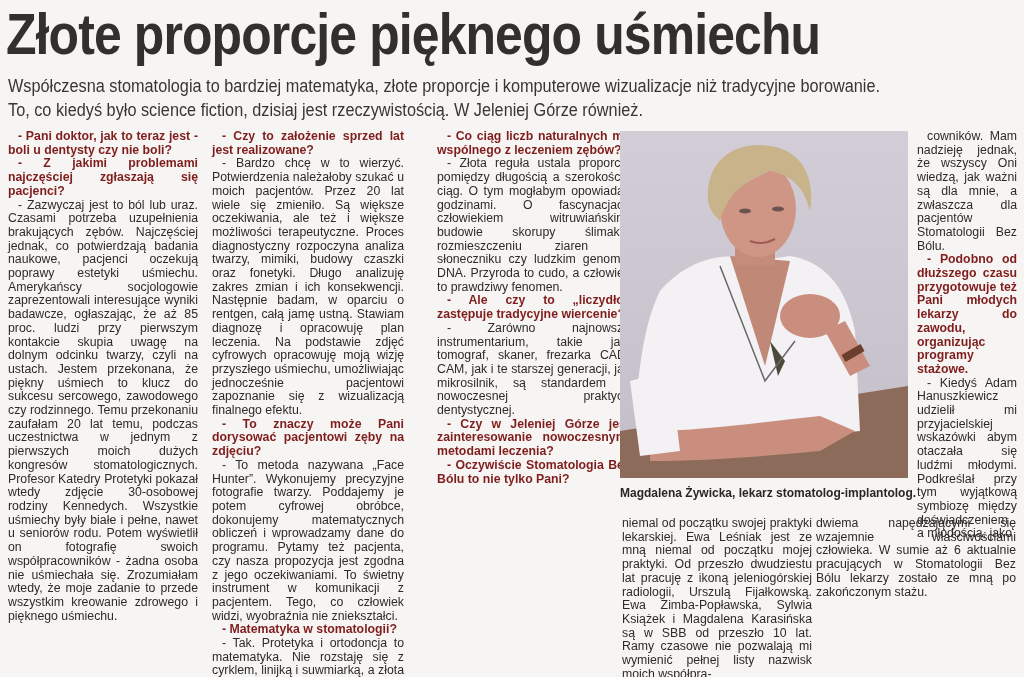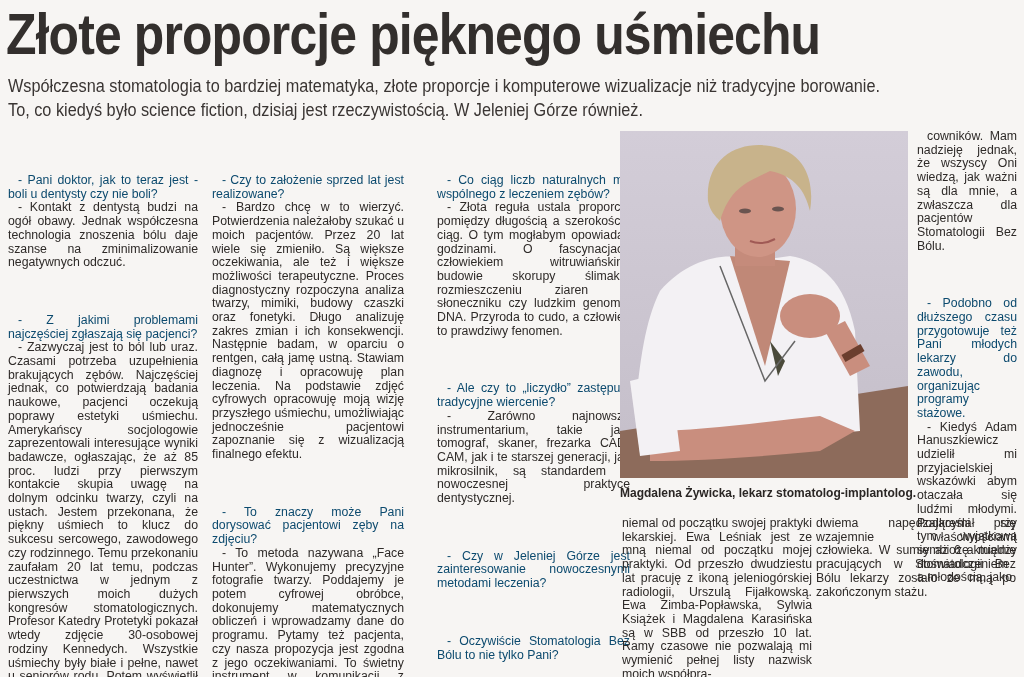--- a/index.html
+++ b/index.html
@@ -31,21 +31,21 @@
     white-space: nowrap;
   }
   .col {
     position: absolute;
     font-size: 12.3px;
     line-height: 13.7px;
     text-align: justify;
     color: #2e2a28;
   }
   .col p { margin: 0; text-indent: 10px; }
-  .col p.q { font-weight: normal; color: #0c4a6e; margin-top: 44px; }
+  .col p.q { font-weight: bold; color: #7f1d1d; }
   #col1 { left: 8px; top: 130px; width: 190px; }
   #col2 { left: 212px; top: 130px; width: 192px; }
   #col3 { left: 437px; top: 130px; width: 193px; }
   #col4 { left: 622px; top: 517px; width: 190px; }
   #col5 { left: 816px; top: 517px; width: 200px; }
   #col6 { left: 917px; top: 130px; width: 100px; }
   #col5 p.first { text-indent: 0; }
   .photo {
     position: absolute; left: 620px; top: 131px; width: 288px; height: 347px;
     background: #cfc9d4;
@@ -62,21 +62,20 @@
 
 <div class="headline">Złote proporcje pięknego uśmiechu</div>
 
 <div class="lead">
   <div>Współczesna stomatologia to bardziej matematyka, złote proporcje i komputerowe wizualizacje niż tradycyjne borowanie.</div>
   <div>To, co kiedyś było science fiction, dzisiaj jest rzeczywistością. W Jeleniej Górze również.</div>
 </div>
 
 <div class="col" id="col1">
     <p class="q">- Pani doktor, jak to teraz jest - boli u dentysty czy nie boli?</p>
-    <p class="a">- Kontakt z dentystą budzi na ogół obawy. Jednak współczesna technologia znoszenia bólu daje szanse na zminimalizowanie negatywnych odczuć.</p>
     <p class="q">- Z jakimi problemami najczęściej zgłaszają się pacjenci?</p>
     <p class="a">- Zazwyczaj jest to ból lub uraz. Czasami potrzeba uzupełnienia brakujących zębów. Najczęściej jednak, co potwierdzają badania naukowe, pacjenci oczekują poprawy estetyki uśmiechu. Amerykańscy socjologowie zaprezentowali interesujące wyniki badawcze, ogłaszając, że aż 85 proc. ludzi przy pierwszym kontakcie skupia uwagę na dolnym odcinku twarzy, czyli na ustach. Jestem przekonana, że piękny uśmiech to klucz do sukcesu sercowego, zawodowego czy rodzinnego. Temu przekonaniu zaufałam 20 lat temu, podczas uczestnictwa w jednym z pierwszych moich dużych kongresów stomatologicznych. Profesor Katedry Protetyki pokazał wtedy zdjęcie 30-osobowej rodziny Kennedych. Wszystkie uśmiechy były białe i pełne, nawet u seniorów rodu. Potem wyświetlił on fotografię swoich współpracowników - żadna osoba nie uśmiechała się. Zrozumiałam wtedy, że moje zadanie to przede wszystkim kreowanie zdrowego i pięknego uśmiechu.</p>
   </div>
 <div class="col" id="col2">
     <p class="q">- Czy to założenie sprzed lat jest realizowane?</p>
     <p class="a">- Bardzo chcę w to wierzyć. Potwierdzenia należałoby szukać u moich pacjentów. Przez 20 lat wiele się zmieniło. Są większe oczekiwania, ale też i większe możliwości terapeutyczne. Proces diagnostyczny rozpoczyna analiza twarzy, mimiki, budowy czaszki oraz fonetyki. Długo analizuję zakres zmian i ich konsekwencji. Następnie badam, w oparciu o rentgen, całą jamę ustną. Stawiam diagnozę i opracowuję plan leczenia. Na podstawie zdjęć cyfrowych opracowuję moją wizję przyszłego uśmiechu, umożliwiając jednocześnie pacjentowi zapoznanie się z wizualizacją finalnego efektu.</p>
     <p class="q">- To znaczy może Pani dorysować pacjentowi zęby na zdjęciu?</p>
     <p class="a">- To metoda nazywana „Face Hunter”. Wykonujemy precyzyjne fotografie twarzy. Poddajemy je potem cyfrowej obróbce, dokonujemy matematycznych obliczeń i wprowadzamy dane do programu. Pytamy też pacjenta, czy nasza propozycja jest zgodna z jego oczekiwaniami. To świetny instrument w komunikacji z pacjentem. Tego, co człowiek widzi, wyobraźnia nie zniekształci.</p>
     <p class="q">- Matematyka w stomatologii?</p>
     <p class="a">- Tak. Protetyka i ortodoncja to matematyka. Nie rozstaję się z cyrklem, linijką i suwmiarką, a złota reguła Fibonacciego pomaga mi projektować uśmiechy moich pacjentów.</p>

